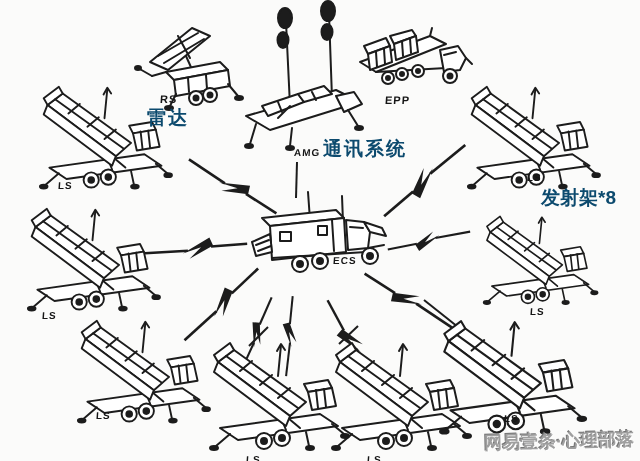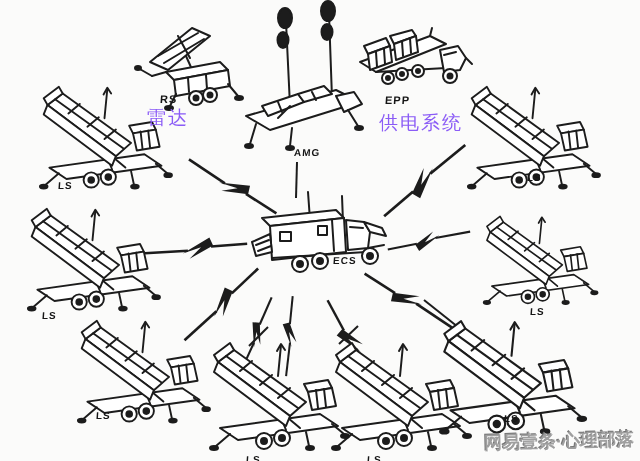--- a/index.html
+++ b/index.html
@@ -9,21 +9,21 @@
     font-family:"Liberation Sans", sans-serif;
   }
   svg{display:block;}
   .lbl{position:absolute;white-space:nowrap;user-select:none;}
   .code{
     font-weight:700;font-size:11px;color:#161616;letter-spacing:1px;
     transform:skewX(-4deg);
   }
   .code.sm{font-size:10px;}
   .red{
-    font-weight:400;font-size:19px;color:#8b5cf6;letter-spacing:2px;
+    font-weight:700;font-size:19px;color:#0c4a6e;letter-spacing:2px;
   }
   #watermark{
     left:484px;top:429px;width:156px;
     font-weight:700;font-size:18px;letter-spacing:0px;
     color:#9b9b9b;
     text-shadow:1px 1px 0 #ffffff,-1px -1px 0 #6f6f6f;
     transform:rotate(-1.5deg);
     opacity:.95;
   }
 </style>
@@ -217,17 +217,18 @@
   <div class="lbl code sm" style="left:58px;top:180px">LS</div>
   <div class="lbl code sm" style="left:42px;top:310px">LS</div>
   <div class="lbl code sm" style="left:96px;top:410px">LS</div>
   <div class="lbl code sm" style="left:246px;top:454px">LS</div>
   <div class="lbl code sm" style="left:367px;top:454px">LS</div>
   <div class="lbl code sm" style="left:504px;top:413px">LS</div>
   <div class="lbl code sm" style="left:530px;top:306px">LS</div>
   <div class="lbl code sm" style="left:527px;top:172px">LS</div>
 
   <div class="lbl red" style="left:147px;top:105px">雷达</div>
-  <div class="lbl red" style="left:379px;top:110px">供电系统</div>
+  <div class="lbl red" style="left:323px;top:136px">通讯系统</div>
+  <div class="lbl red" style="left:541px;top:185px;letter-spacing:0">发射架*8</div>
 
   <div class="lbl" id="watermark">网易壹条·心理部落</div>
 
 </div>
 
 </body></html>

